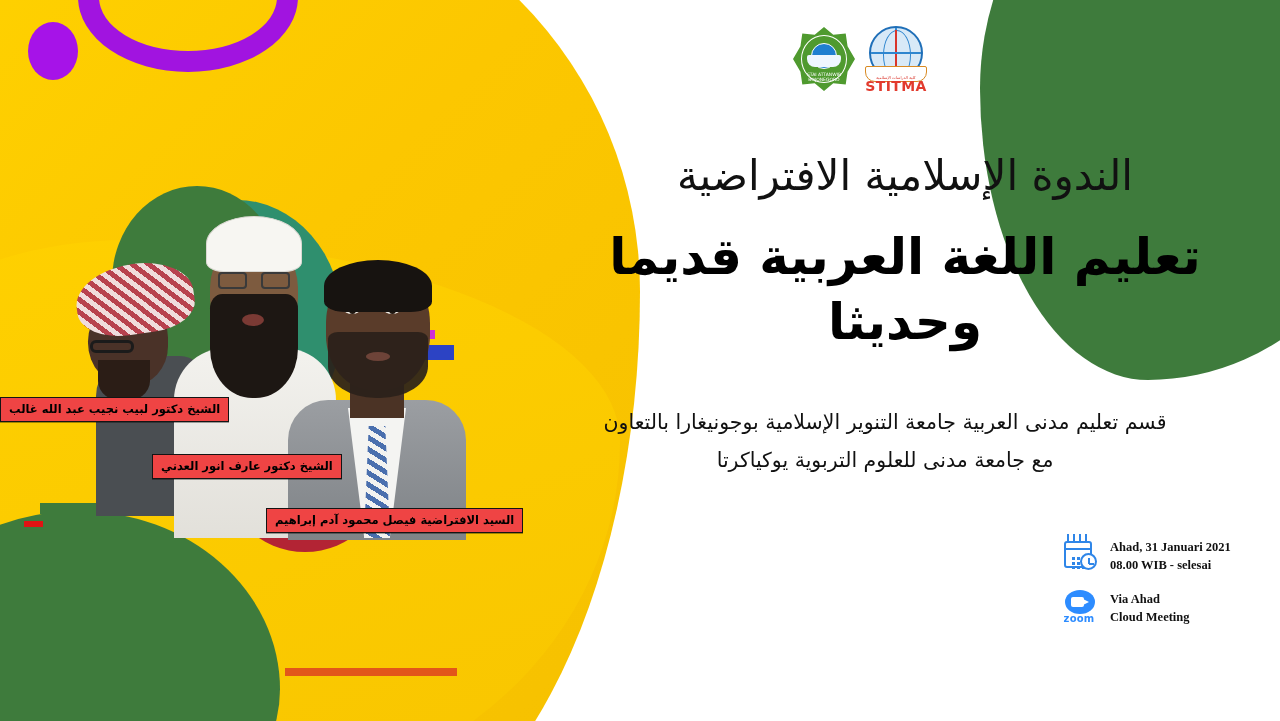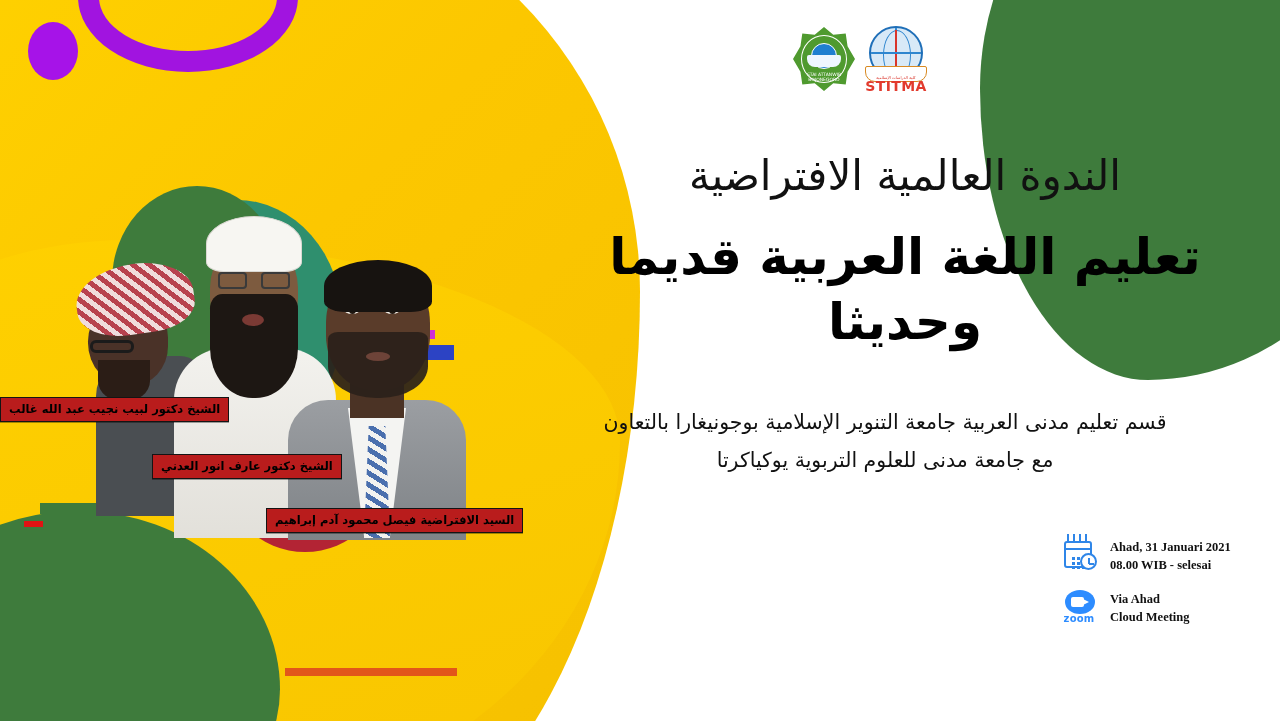--- a/index.html
+++ b/index.html
@@ -144,21 +144,21 @@
   .p3 .eye.l{ left:56px; } .p3 .eye.r{ left:96px; }
   .p3 .pupil{ position:absolute; top:58px; width:7px; height:8px; background:#20160f; border-radius:50%; }
   .p3 .pupil.l{ left:61px; } .p3 .pupil.r{ left:101px; }
   .p3 .beard{ position:absolute; left:40px; top:84px; width:100px; height:66px;
               background:#2a211a; border-radius:10% 10% 48% 48%; opacity:.92; }
   .p3 .lip{ position:absolute; left:78px; top:104px; width:24px; height:9px;
             background:#6d4338; border-radius:50%; }
 
   
   .nameplate{
-    position:absolute; background:#b91c1c; border:1.5px solid #141414;
+    position:absolute; background:#ef4444; border:1.5px solid #141414;
     padding:4px 8px 5px; color:#000; direction:rtl; white-space:nowrap;
     font-family:"DejaVu Sans", sans-serif; font-size:11.5px; font-weight:700;
     box-shadow:0 1px 0 rgba(0,0,0,.35);
   }
   .np1{ left:0px;   top:397px; }
   .np2{ left:152px; top:454px; }
   .np3{ left:266px; top:508px; }
 
   
   .logos{ position:absolute; left:793px; top:24px; width:140px; height:70px;
@@ -358,21 +358,21 @@
         <div class="stitma-merid"></div>
         <div class="stitma-redline"></div>
       </div>
       <div class="stitma-book"></div>
       <div class="stitma-arabic">كلية الدراسات الإسلامية</div>
       <div class="stitma-word">STITMA</div>
     </div>
   </div>
 
   <div class="headline">
-    <div class="kicker">الندوة العالمية الافتراضية</div>
+    <div class="kicker">الندوة الإسلامية الافتراضية</div>
     <div class="title">تعليم اللغة العربية قديما وحديثا</div>
   </div>
 
   <div class="subtitle">
     <div>قسم تعليم مدنى العربية جامعة التنوير الإسلامية بوجونيغارا بالتعاون</div>
     <div>مع جامعة مدنى للعلوم التربوية يوكياكرتا</div>
   </div>
 
   <div class="info">
 

